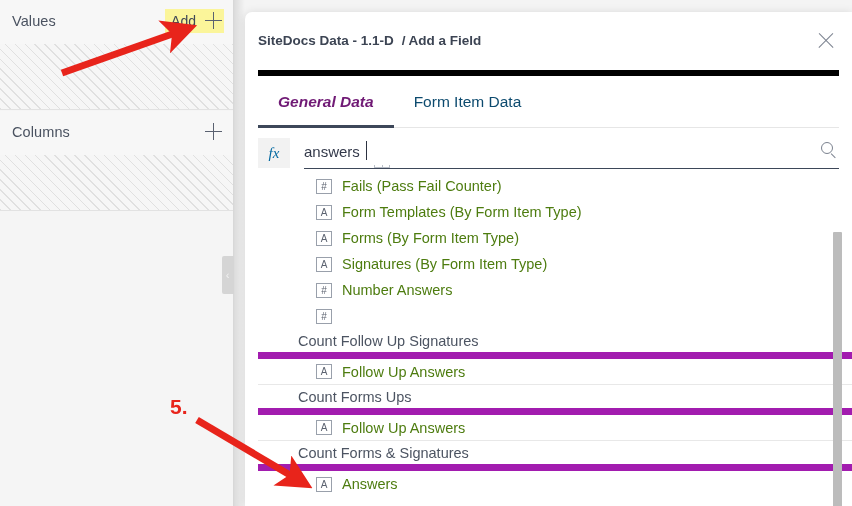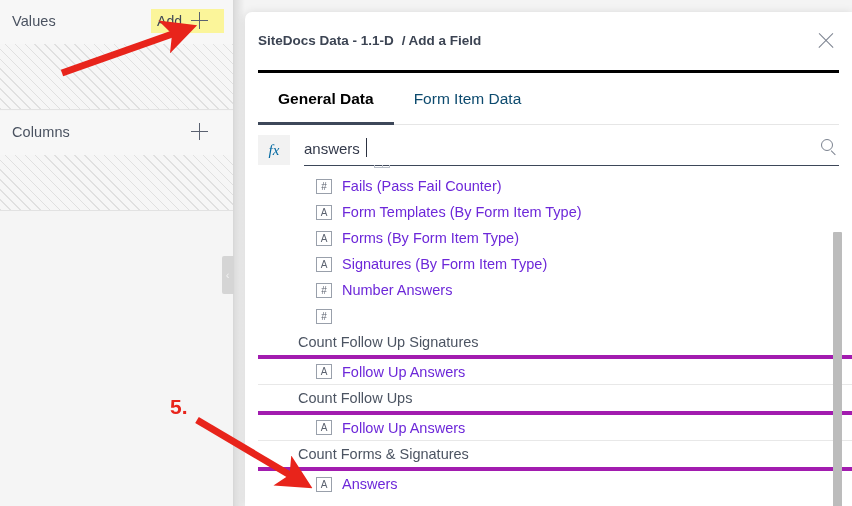--- a/index.html
+++ b/index.html
@@ -54,21 +54,21 @@
     color: #4a5260;
     letter-spacing: .1px;
   }
   .sec-actions {
     position: absolute;
     right: 10px;
     top: 9px;
     display: flex;
     align-items: center;
     gap: 9px;
-    padding: 3px 16px 4px 6px;
+    padding: 3px 2px 4px 6px;
     line-height: 1;
   }
   .sec-actions.hl {
     background: #fbf59a;
   }
   .add-label {
     font-size: 14px;
     color: #3f4756;
   }
   .plus-icon {
@@ -148,21 +148,21 @@
     height: 494px;
     background: #ffffff;
     border-radius: 7px 0 0 0;
     box-shadow: 0 1px 10px rgba(0,0,0,.13);
     overflow: hidden;
     box-sizing: border-box;
   }
   .dlg-header {
     position: relative;
     height: 58px;
-    border-bottom: 3px solid #000000;
+    border-bottom: 6px solid #000000;
     margin: 0 13px;
   }
   .dlg-title {
     position: absolute;
     left: 0;
     top: 21px;
     font-size: 13.5px;
     font-weight: bold;
     color: #3c4453;
     white-space: nowrap;
@@ -199,22 +199,23 @@
   }
   .tab {
     position: relative;
     padding: 17px 20px 16px 20px;
     font-size: 15.5px;
     color: #0c4a6e;
     cursor: pointer;
     white-space: nowrap;
   }
   .tab.active {
-    color: #000000;
+    color: #701a75;
     font-weight: bold;
+    font-style: italic;
   }
   .tab.active:after {
     content: "";
     position: absolute;
     left: 0; right: 0;
     bottom: -1px;
     height: 3px;
     background: #3d4759;
   }
 
@@ -347,32 +348,32 @@
   .badge-cal-inner:after {
     content: "";
     position: absolute;
     top: 0; bottom: 0; left: 50%;
     width: 1px;
     background: #b9bfc8;
   }
   .row .rtext {
     margin-left: 26px;
     font-size: 14.5px;
-    color: #6d28d9;
+    color: #4d7c0f;
     white-space: nowrap;
   }
   .group-head {
     position: relative;
     height: 30px;
     display: flex;
     align-items: center;
     padding-left: 40px;
     font-size: 14.5px;
     color: #4c5462;
-    border-bottom: 4px solid #a21caf;
+    border-bottom: 7px solid #a21caf;
     box-sizing: border-box;
   }
   .group-row {
     border-bottom: 1px solid #e8e8e8;
   }
   .scroll-track {
     position: absolute;
     right: 10px;
     top: 220px;
     bottom: 0;
@@ -508,21 +509,21 @@
           <span class="badge">#</span>
         </div>
 
         <div class="group-head">Count Follow Up Signatures</div>
 
         <div class="row group-row">
           <span class="badge">A</span>
           <span class="rtext">Follow Up Answers</span>
         </div>
 
-        <div class="group-head">Count Follow Ups</div>
+        <div class="group-head">Count Forms Ups</div>
 
         <div class="row group-row">
           <span class="badge">A</span>
           <span class="rtext">Follow Up Answers</span>
         </div>
 
         <div class="group-head">Count Forms &amp; Signatures</div>
 
         <div class="row">
           <span class="badge">A</span>

